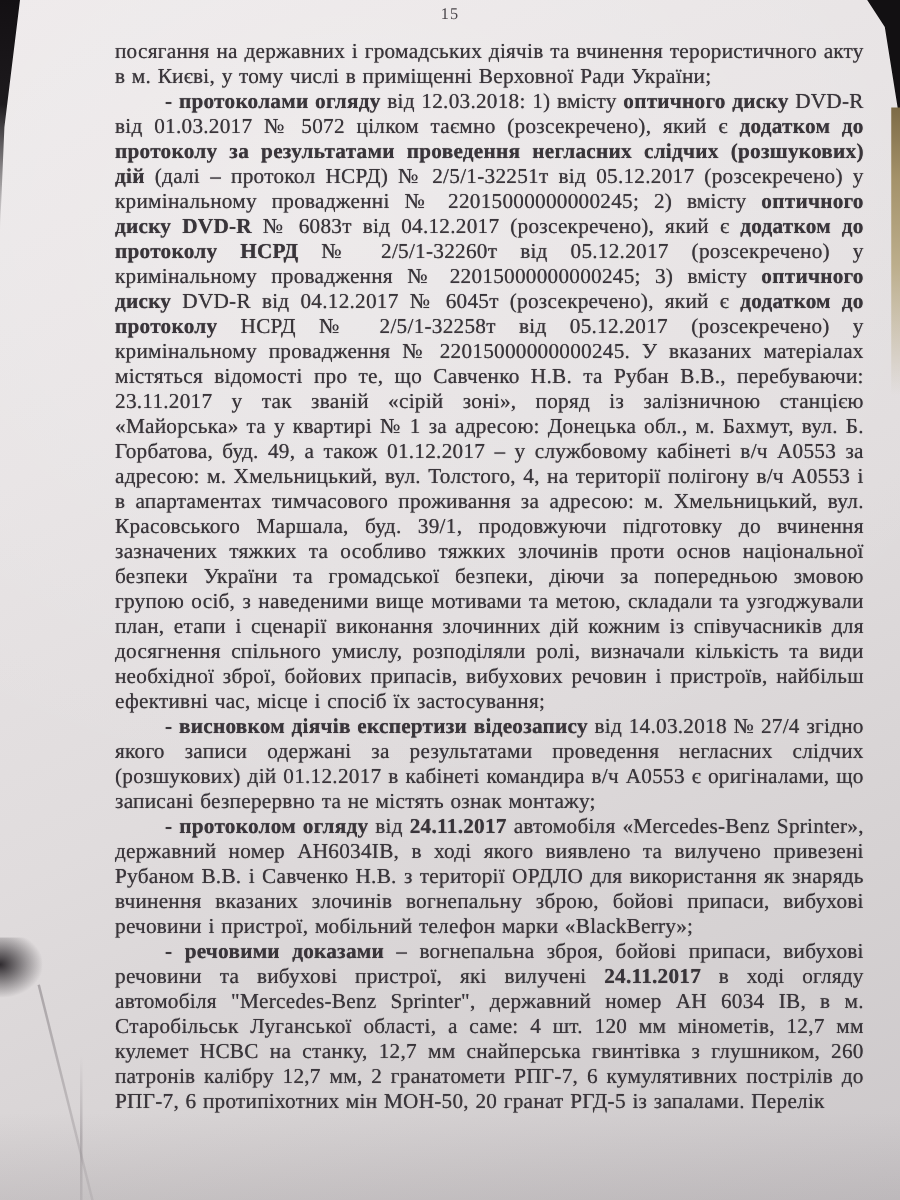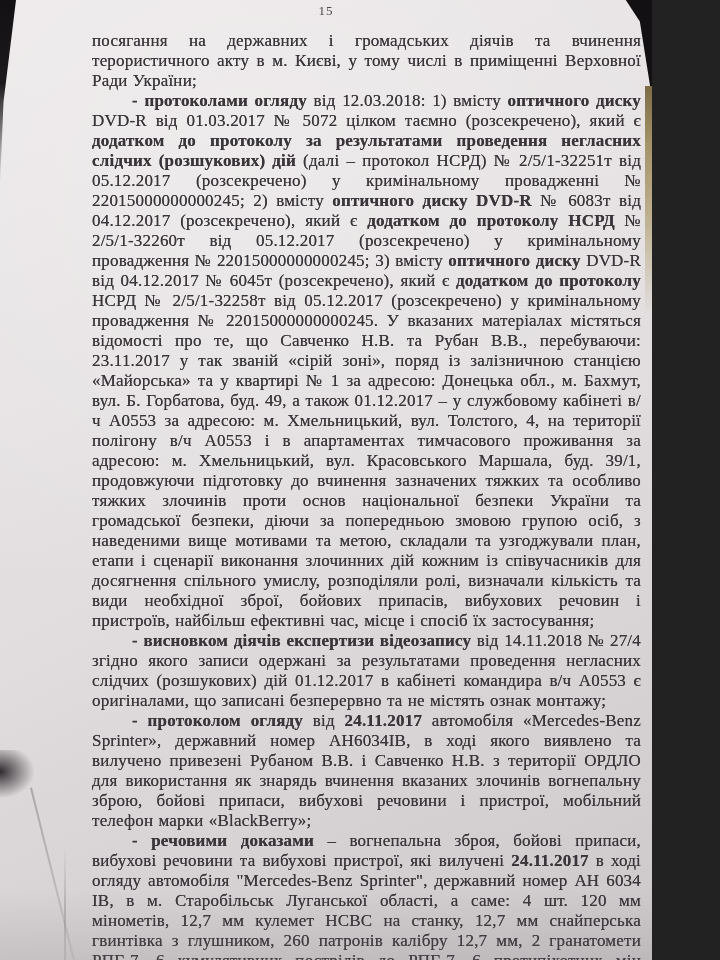--- a/index.html
+++ b/index.html
@@ -3,37 +3,37 @@
 <meta charset="utf-8">
 <style>
   html, body { margin: 0; padding: 0; }
   body {
     width: 720px; height: 960px;
     font-family: "Liberation Serif", "DejaVu Serif", serif;
     background: #222;
   }
   .photo {
     position: relative;
-    width: 652px; height: 960px;
+    width: 720px; height: 960px;
     overflow: hidden;
     background:
       radial-gradient(130% 80% at 38% 18%, rgba(255,255,255,0.22), rgba(255,255,255,0) 62%),
       linear-gradient(155deg, #ede9ea 0%, #e7e3e4 30%, #e0dcdd 55%, #d6d2d3 78%, #ccc8ca 100%);
   }
   .page-number {
     position: absolute;
     top: 3px; left: 0; width: 100%;
     text-align: center;
     font-size: 13px;
     letter-spacing: 1px;
     color: #4a464b;
   }
   .doc-body {
     position: absolute;
-    left: 92px; right: 11px; top: 31px;
+    left: 92px; right: 29px; top: 31px;
     color: #39353a;
     font-size: 17px;
     line-height: 20px;
     text-align: justify;
     letter-spacing: 0.2px;
     word-spacing: 0.8px;
     text-shadow: 0 0 0.6px rgba(57,53,58,0.85);
   }
   .para { margin: 0; }
   .para.indent { text-indent: 40px; }
@@ -82,21 +82,21 @@
   }
 </style>
 </head>
 <body>
 
 <div class="photo">
   <div class="page-number">15</div>
   <div class="doc-body">
       <p class="para"><span>посягання на державних і громадських діячів та вчинення терористичного акту в м. Києві, у тому числі в приміщенні Верховної Ради України;</span></p>
       <p class="para indent"><b>- протоколами огляду</b><span> від 12.03.2018: 1) вмісту </span><b>оптичного диску</b><span> DVD-R від 01.03.2017 № 5072 цілком таємно (розсекречено), який є </span><b>додатком до протоколу за результатами проведення негласних слідчих (розшукових) дій</b><span> (далі – протокол НСРД) № 2/5/1-32251т від 05.12.2017 (розсекречено) у кримінальному провадженні № 22015000000000245; 2) вмісту </span><b>оптичного диску DVD-R</b><span> № 6083т від 04.12.2017 (розсекречено), який є </span><b>додатком до протоколу НСРД</b><span> № 2/5/1-32260т від 05.12.2017 (розсекречено) у кримінальному провадження № 22015000000000245; 3) вмісту </span><b>оптичного диску</b><span> DVD-R від 04.12.2017 № 6045т (розсекречено), який є </span><b>додатком до протоколу</b><span> НСРД № 2/5/1-32258т від 05.12.2017 (розсекречено) у кримінальному провадження № 22015000000000245. У вказаних матеріалах містяться відомості про те, що Савченко Н.В. та Рубан В.В., перебуваючи: 23.11.2017 у так званій «сірій зоні», поряд із залізничною станцією «Майорська» та у квартирі № 1 за адресою: Донецька обл., м. Бахмут, вул. Б. Горбатова, буд. 49, а також 01.12.2017 – у службовому кабінеті в/ч А0553 за адресою: м. Хмельницький, вул. Толстого, 4, на території полігону в/ч А0553 і в апартаментах тимчасового проживання за адресою: м. Хмельницький, вул. Красовського Маршала, буд. 39/1, продовжуючи підготовку до вчинення зазначених тяжких та особливо тяжких злочинів проти основ національної безпеки України та громадської безпеки, діючи за попередньою змовою групою осіб, з наведеними вище мотивами та метою, складали та узгоджували план, етапи і сценарії виконання злочинних дій кожним із співучасників для досягнення спільного умислу, розподіляли ролі, визначали кількість та види необхідної зброї, бойових припасів, вибухових речовин і пристроїв, найбільш ефективні час, місце і спосіб їх застосування;</span></p>
-      <p class="para indent"><b>- висновком діячів експертизи відеозапису</b><span> від 14.11.2018 № 27/4 згідно якого записи одержані за результатами проведення негласних слідчих (розшукових) дій 01.12.2017 в кабінеті командира в/ч А0553 є оригіналами, що записані безперервно та не містять ознак монтажу;</span></p>
+      <p class="para indent"><b>- висновком діячів експертизи відеозапису</b><span> від 14.03.2018 № 27/4 згідно якого записи одержані за результатами проведення негласних слідчих (розшукових) дій 01.12.2017 в кабінеті командира в/ч А0553 є оригіналами, що записані безперервно та не містять ознак монтажу;</span></p>
       <p class="para indent"><b>- протоколом огляду</b><span> від </span><b>24.11.2017</b><span> автомобіля «Mercedes-Benz Sprinter», державний номер АН6034ІВ, в ході якого виявлено та вилучено привезені Рубаном В.В. і Савченко Н.В. з території ОРДЛО для використання як знарядь вчинення вказаних злочинів вогнепальну зброю, бойові припаси, вибухові речовини і пристрої, мобільний телефон марки «BlackBerry»;</span></p>
       <p class="para indent"><b>- речовими доказами</b><span> – вогнепальна зброя, бойові припаси, вибухові речовини та вибухові пристрої, які вилучені </span><b>24.11.2017</b><span> в ході огляду автомобіля "Mercedes-Benz Sprinter", державний номер АН 6034 ІВ, в м. Старобільськ Луганської області, а саме: 4 шт. 120 мм мінометів, 12,7 мм кулемет НСВС на станку, 12,7 мм снайперська гвинтівка з глушником, 260 патронів калібру 12,7 мм, 2 гранатомети РПГ-7, 6 кумулятивних пострілів до РПГ-7, 6 протипіхотних мін МОН-50, 20 гранат РГД-5 із запалами. Перелік</span></p>
     </div>
 
   <div class="corner-tl"></div>
   <div class="corner-tr"></div>
   <div class="edge-right"></div>
   <div class="smudge-bl"></div>
   <div class="crease-bl"></div>
   <div class="crease-bl2"></div>

